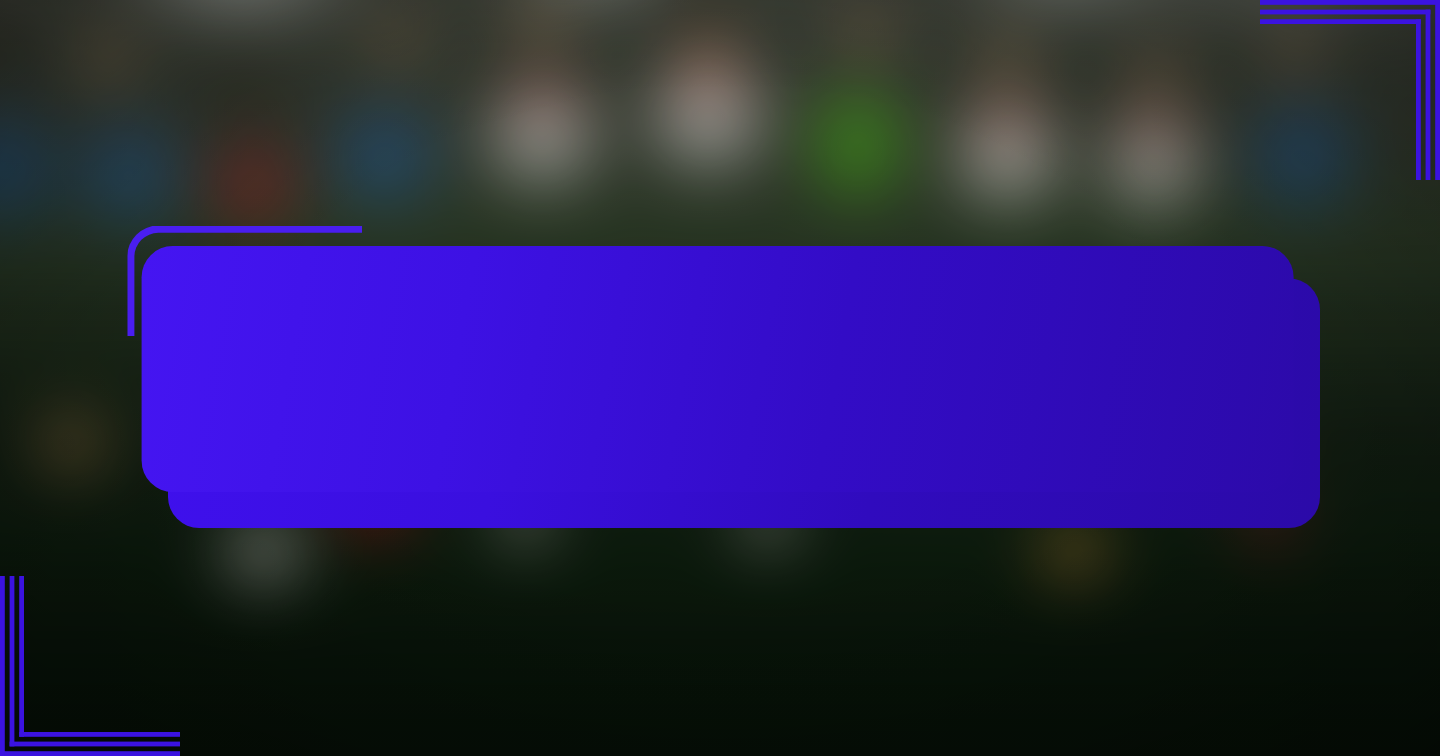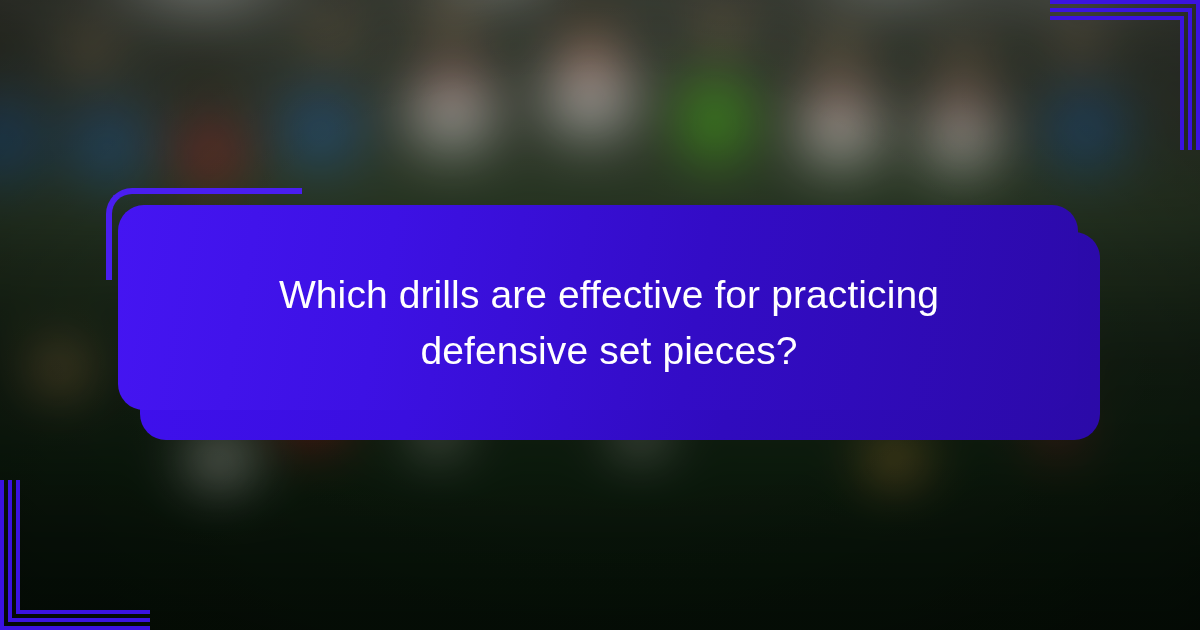--- a/index.html
+++ b/index.html
@@ -182,18 +182,14 @@
   <div class="corner" id="corner-bl">
     <i></i>
     <i></i>
     <i></i>
   </div>
 
   <div id="card-outline"></div>
   <div id="card-back"></div>
   <div id="card-front"></div>
 
-  <div id="card-text-wrap">
-    <div id="question-text">Which drills are effective for practicing
-defensive set pieces?</div>
-  </div>
 
 </div>
 
 </body></html>

